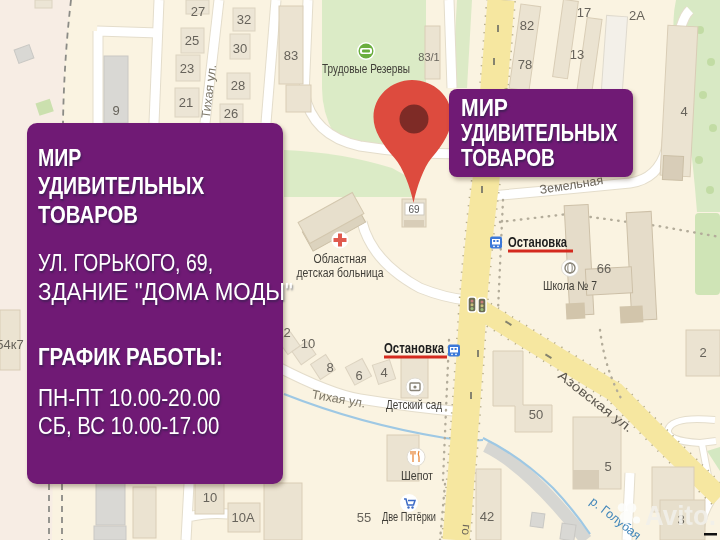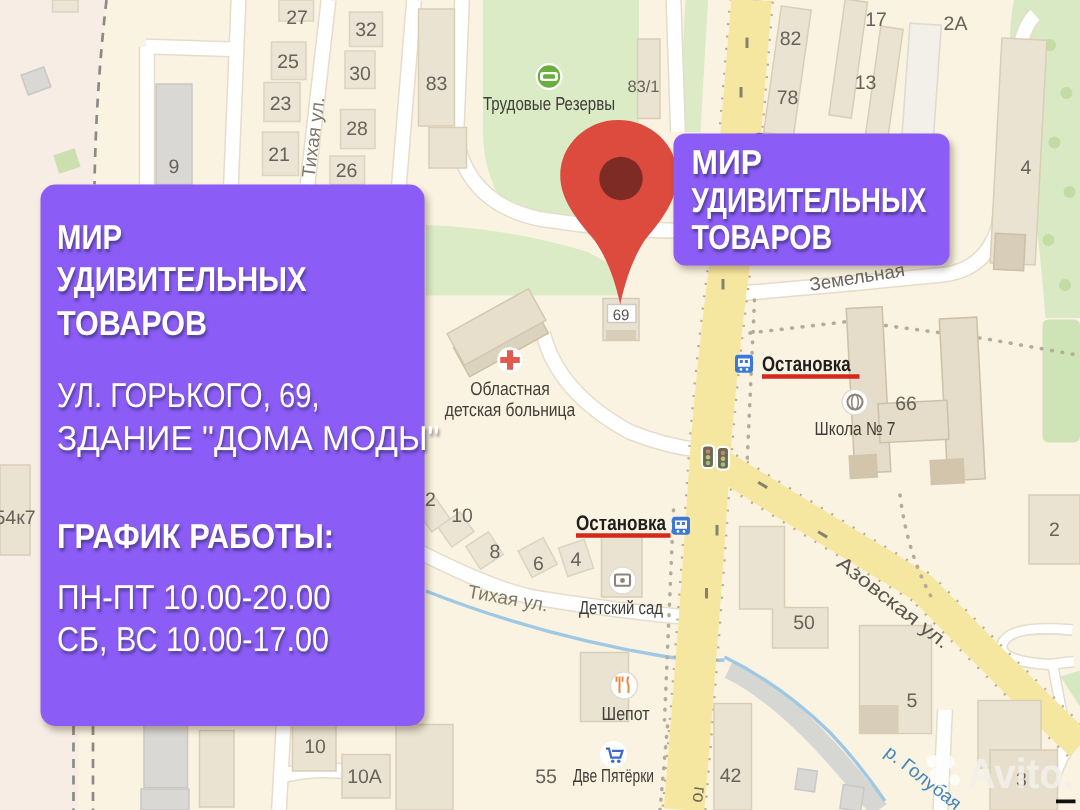--- a/index.html
+++ b/index.html
@@ -1,18 +1,18 @@
 <!DOCTYPE html>
 <html><head>
 <meta charset="utf-8">
 <style>
 html,body{margin:0;padding:0}
 #stage{position:relative;width:720px;height:540px;overflow:hidden;font-family:"Liberation Sans",sans-serif;background:#FAF3E1}
 #stage svg{position:absolute;left:0;top:0}
-.panel{position:absolute;background:#8b5cf6;color:#fff;box-shadow:2px 3px 4px rgba(70,50,30,.35)}
+.panel{position:absolute;background:#701a75;color:#fff;box-shadow:2px 3px 4px rgba(70,50,30,.35)}
 .panel div{position:absolute;left:11px;right:0;text-shadow:1px 2px 2px rgba(25,35,60,.5);white-space:nowrap}
 </style>
 </head>
 <body>
 <div id="stage">
 <svg width="720" height="540" viewBox="0 0 720 540">
 
 <rect x="0" y="0" width="720" height="540" fill="#FAF3E1"></rect>
 
 <path d="M0,0 L71,0 Q62,70 62,160 L55,300 L52,540 L0,540 Z" fill="#F7EDE4"></path>

